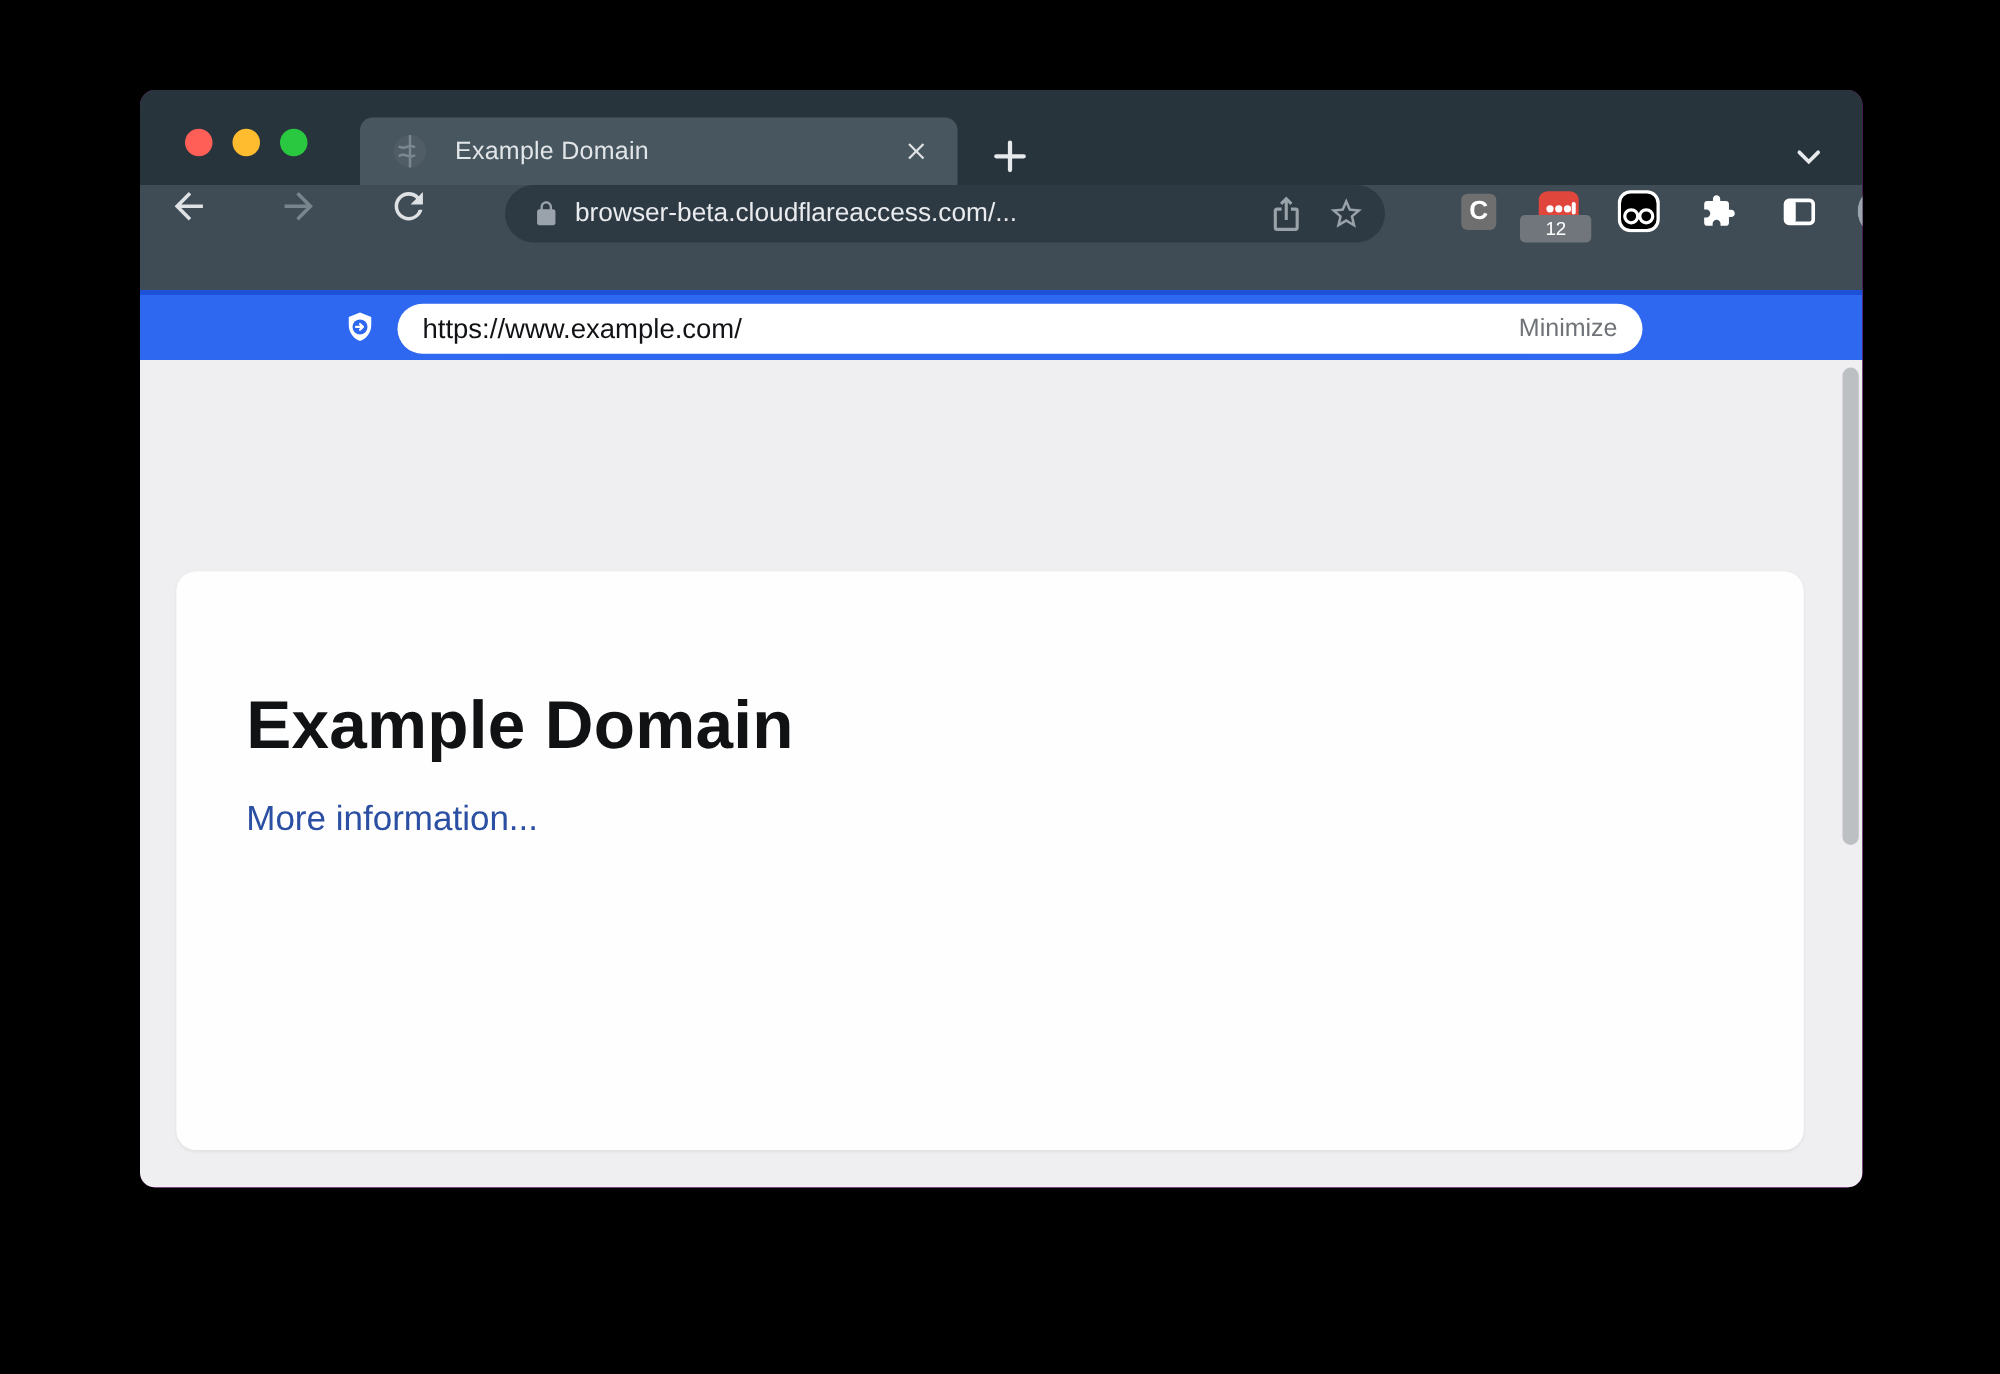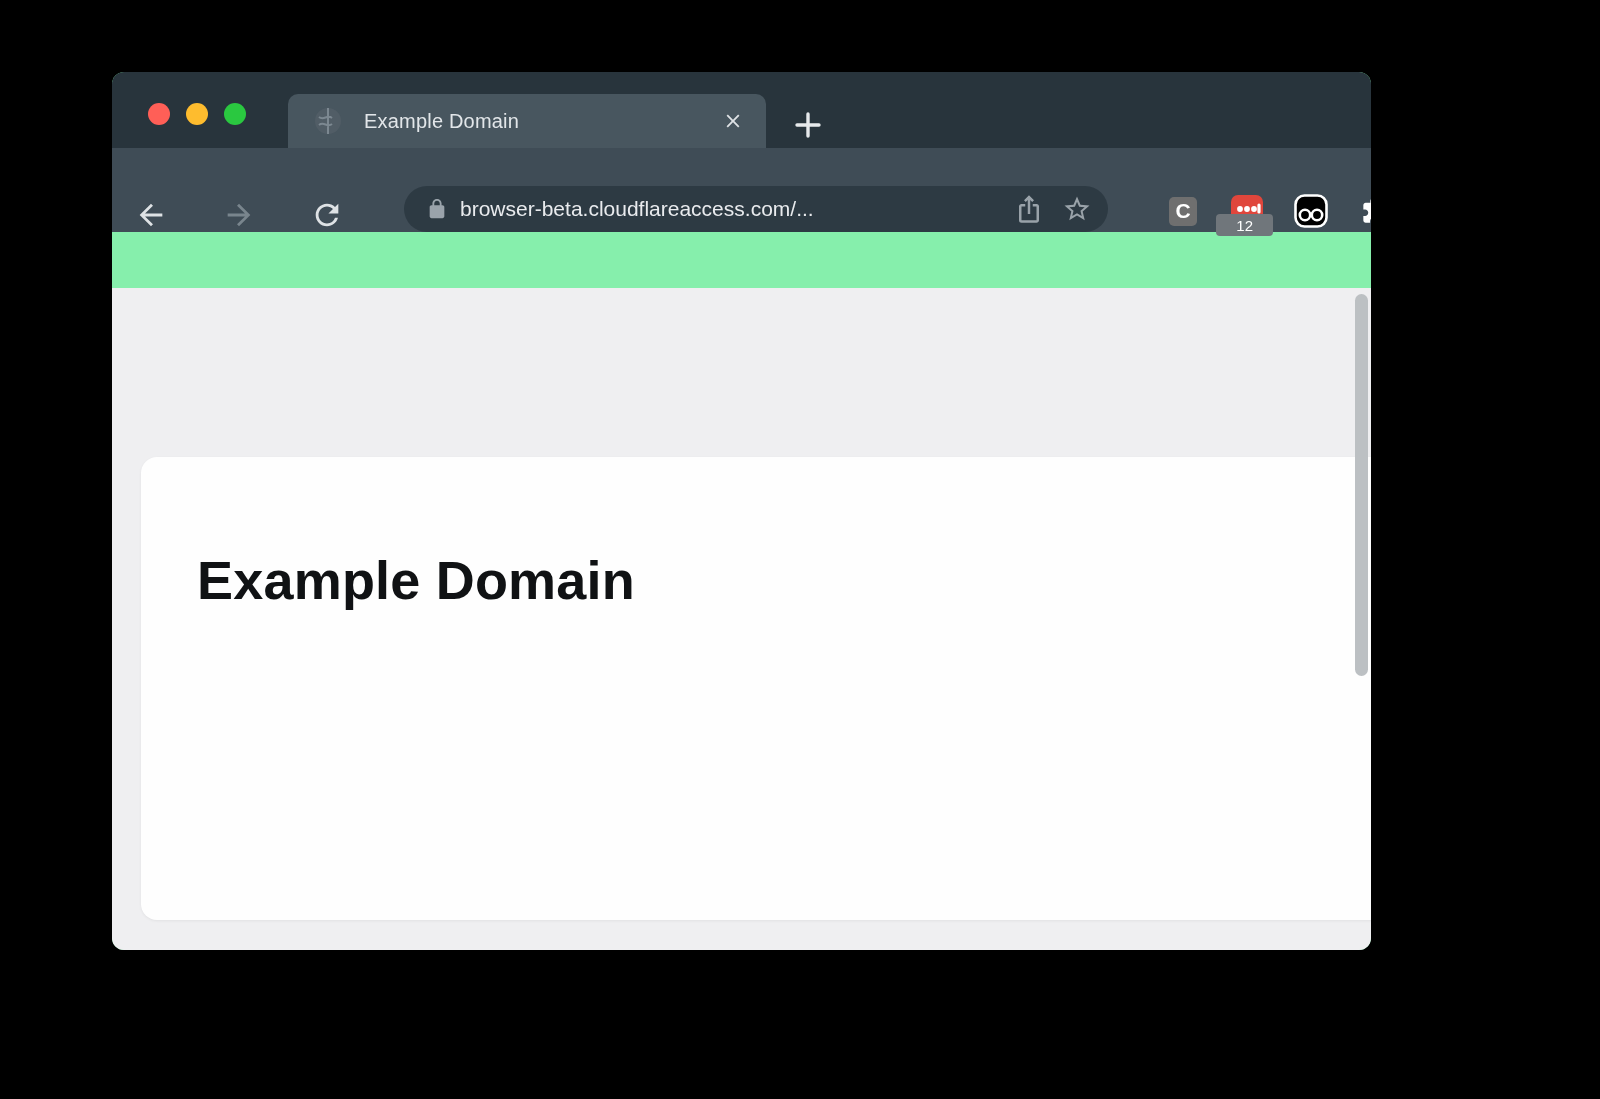--- a/index.html
+++ b/index.html
@@ -1,42 +1,42 @@
 <!DOCTYPE html>
 <html><head>
 <meta charset="utf-8">
 <style>
   * { margin:0; padding:0; box-sizing:border-box; }
   html,body { width:1600px; height:1099px; background:#000; overflow:hidden;
               font-family:"Liberation Sans","DejaVu Sans",sans-serif; }
   .stage { position:relative; width:1600px; height:1099px; background:#000; }
 
-  .window { position:absolute; left:112px; top:72px; width:1259px; height:878px;
-            border-radius:12px; overflow:hidden; background:#86efac; }
+  .window { position:absolute; left:112px; top:72px; width:1378px; height:878px;
+            border-radius:12px; overflow:hidden; background:#a21caf; }
 
   
   .tabstrip { position:absolute; left:0; top:0; width:100%; height:76px; background:#28343c; }
   .lights { position:absolute; left:36px; top:31px; display:flex; gap:16px; }
   .light { width:22px; height:22px; border-radius:50%; display:block; }
   .light.red { background:#ff5f57; }
   .light.yellow { background:#febc2e; }
   .light.green { background:#2ac840; }
 
   .tab { position:absolute; left:176px; top:22px; width:478px; height:54px;
          background:#48565f; border-radius:10px 10px 0 0; display:flex; align-items:center; }
   .favicon { margin-left:26px; width:28px; height:28px; flex:0 0 auto; }
   .tab-title { margin-left:22px; color:#e2e6e9; font-size:20px; letter-spacing:.2px; }
   .tab-close { margin-left:auto; margin-right:22px; width:22px; height:22px; }
 
   .newtab { position:absolute; left:680px; top:37px; width:32px; height:32px; }
   .strip-chevron { position:absolute; left:1320px; top:38px; width:30px; height:30px; }
 
   
   .navbar { position:absolute; left:0; top:76px; width:100%; height:84px; background:#3f4c56;
-            display:flex; align-items:flex-end; padding:0 22px;gap:36px; }
+            display:flex; align-items:flex-start; padding:0 22px;gap:36px; }
   .nav-btn { width:34px; height:34px; flex:0 0 auto; display:flex; align-items:center;
              justify-content:center; margin-right:18px; }
   .omnibox { margin-left:6px; width:704px; height:46px; background:#2d3a43; border-radius:23px;
              display:flex; align-items:center; padding:0 16px; flex:0 0 auto; }
   .omnibox .lock { width:22px; height:22px; margin:0 12px 0 6px; flex:0 0 auto; }
   .url-text { color:#e9ebee; font-size:21px; white-space:nowrap; }
   .omni-spacer { flex:1; }
   .omni-icon { width:30px; height:30px; margin-left:18px; flex:0 0 auto; }
 
   .ext-area { display:flex; align-items:center; margin-left:22px; gap:30px; }
@@ -197,22 +197,36 @@
           </svg>
         </div>
         <div class="kebab">
             <i></i>
             <i></i>
             <i></i>
           </div>
       </div>
     </div>
 
+    <div class="accessbar">
+      <span class="shield">
+        <svg viewBox="0 0 26 27">
+          <path d="M13 1 4 4.6v6.4c0 6 3.9 11.3 9 12.7 5.1-1.4 9-6.7 9-12.7V4.6z" fill="#fff"></path>
+          <circle cx="13" cy="12.5" r="6" fill="#2e68f0"></circle>
+          <path d="M9.8 12.5h5.6 M13 10.2l2.4 2.3-2.4 2.3" stroke="#fff" stroke-width="1.7" fill="none" stroke-linecap="round" stroke-linejoin="round"></path>
+        </svg>
+      </span>
+      <div class="access-pill">
+        <span class="access-url">https://www.example.com/</span>
+        <button class="minimize">Minimize</button>
+      </div>
+    </div>
 
     <div class="viewport">
       <div class="card">
         <h1>Example Domain</h1>
+        <a href="#">More information...</a>
       </div>
       <div class="scroll-thumb"></div>
     </div>
 
   </div>
 </div>
 
 </body></html>

